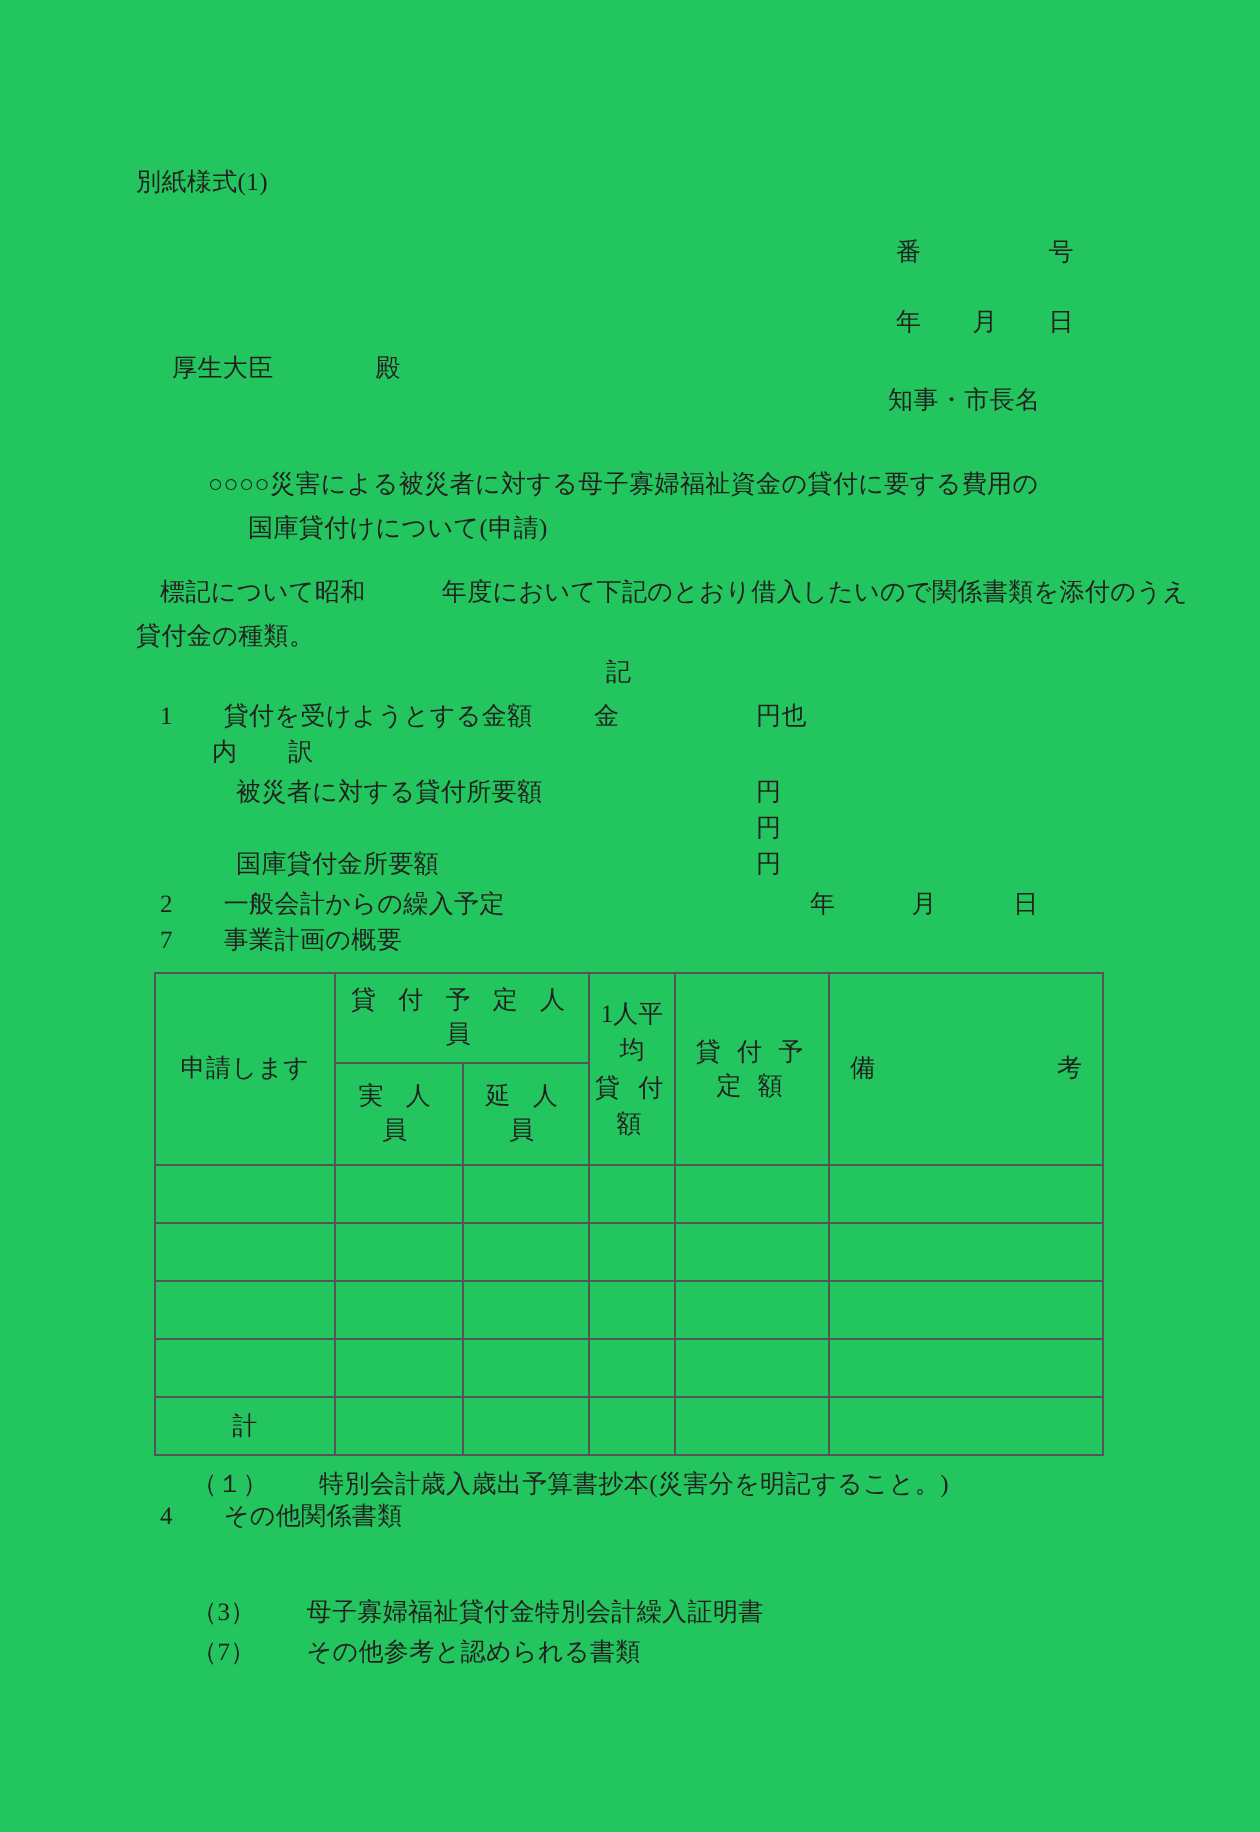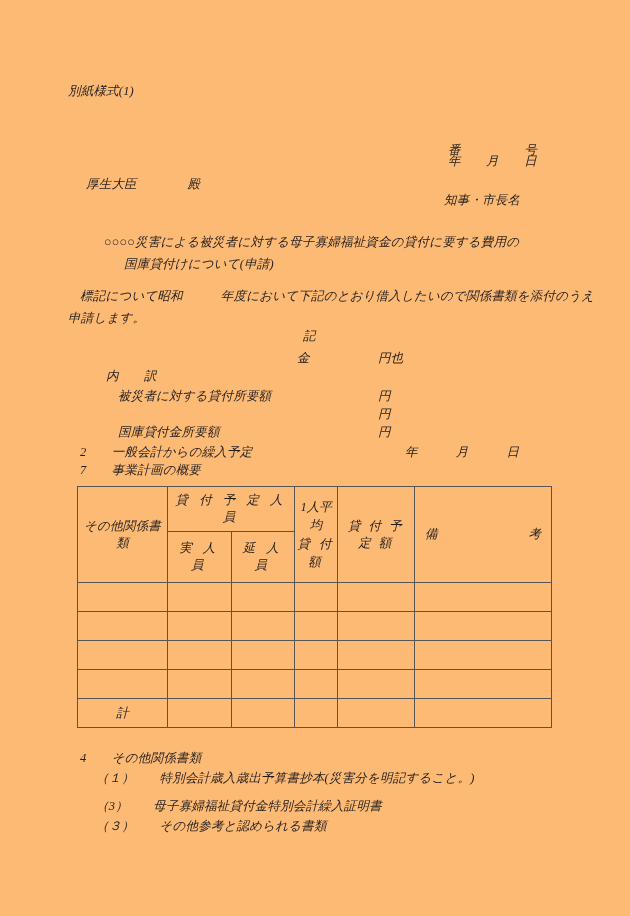--- a/index.html
+++ b/index.html
@@ -9,33 +9,32 @@
     background: #ffffff;
   }
   body {
     font-family: "Liberation Serif", "DejaVu Serif", serif;
     color: #231f20;
   }
   #page {
     position: relative;
     width: 630px;
     height: 916px;
-    background: #fdba74;
+    background: #22c55e;
     overflow: hidden;
-    font-style: italic;
   }
   .t {
     position: absolute;
     white-space: pre;
     font-size: 12.5px;
     line-height: 1.0;
     letter-spacing: 0.2px;
   }
   .form-no   { left: 68px;  top: 85px; }
-  .num-line  { left: 448px; top: 144px; }
+  .num-line  { left: 448px; top: 120px; }
   .date-line { left: 448px; top: 155px; }
   .issuer    { left: 444px; top: 194px; }
   .addressee { left: 86px;  top: 178px; }
 
   .title1 { left: 104px; top: 236px; }
   .title2 { left: 124px; top: 258px; }
 
   .body1 { left: 80px; top: 290px; }
   .body2 { left: 68px; top: 312px; }
 
@@ -92,63 +91,64 @@
     justify-content: space-between;
     padding: 0 10px;
   }
   .avg-l2 { letter-spacing: 3px; }
   .r-data { height: 29px; }
   .r-total { height: 29px; }
   .total-label { letter-spacing: 0.2px; }
 
   
   .item4  { left: 80px;  top: 752px; text-align: right; }
-  .foot1  { left: 96px;  top: 772px; }
+  .foot1  { left: 96px;  top: 736px; }
   .foot2  { left: 96px;  top: 800px; }
   .foot3  { left: 96px;  top: 820px; }
 </style>
 </head>
 <body>
 
 <div id="page">
 
   <div class="t form-no">別紙様式(1)</div>
 
   <div class="t num-line">番　　　　　号</div>
   <div class="t date-line">年　　月　　日</div>
   <div class="t issuer">知事・市長名</div>
 
   <div class="t addressee">厚生大臣　　　　殿</div>
 
   <div class="t title1">○○○○災害による被災者に対する母子寡婦福祉資金の貸付に要する費用の</div>
   <div class="t title2">国庫貸付けについて(申請)</div>
 
   <div class="t body1">標記について昭和　　　年度において下記のとおり借入したいので関係書類を添付のうえ</div>
-  <div class="t body2">申請します。</div>
+  <div class="t body2">貸付金の種類。</div>
 
   <div class="t ki">記</div>
 
+  <div class="t item1">1　　貸付を受けようとする金額</div>
   <div class="t item1-amt">金</div>
   <div class="t item1-yen">円也</div>
   <div class="t uchiwake">内　　訳</div>
 
   <div class="t sub1">被災者に対する貸付所要額</div>
   <div class="t sub-yen1">円</div>
   <div class="t sub-yen2">円</div>
   <div class="t sub3">国庫貸付金所要額</div>
   <div class="t sub-yen3">円</div>
 
   <div class="t item2">2　　一般会計からの繰入予定</div>
   <div class="t item2-ymd">年　　　月　　　日</div>
   <div class="t item3">7　　事業計画の概要</div>
 
   <table id="plan-table">
     <tbody>
       <tr>
-        <td class="c-kind h-kind" rowspan="2">その他関係書類</td>
+        <td class="c-kind h-kind" rowspan="2">申請します</td>
         <td class="h-span" colspan="2">貸 付 予 定 人 員</td>
         <td class="c-avg h-avg" rowspan="2">
           <span>1人平均</span><br>
           <span class="avg-l2">貸 付 額</span>
         </td>
         <td class="c-amt h-amt" rowspan="2">貸 付 予 定 額</td>
         <td class="c-note h-note" rowspan="2">
           <div class="note-inner">
             <span>備</span>
             <span>考</span>
@@ -200,15 +200,15 @@
         <td></td>
         <td></td>
         <td></td>
       </tr>
     </tbody>
   </table>
 
   <div class="t item4">4　　その他関係書類</div>
   <div class="t foot1">（１）　　特別会計歳入歳出予算書抄本(災害分を明記すること。)</div>
   <div class="t foot2">（3）　　母子寡婦福祉貸付金特別会計繰入証明書</div>
-  <div class="t foot3">（３）　　その他参考と認められる書類</div>
+  <div class="t foot3">（7）　　その他参考と認められる書類</div>
 
 </div>
 
 </body></html>

